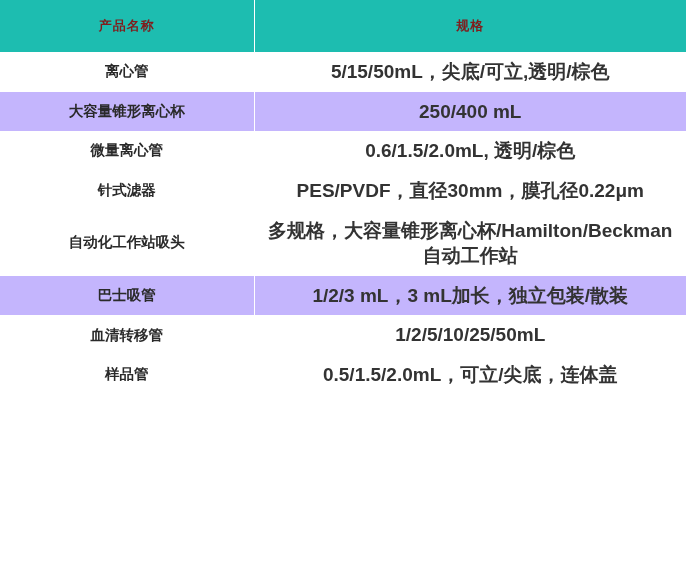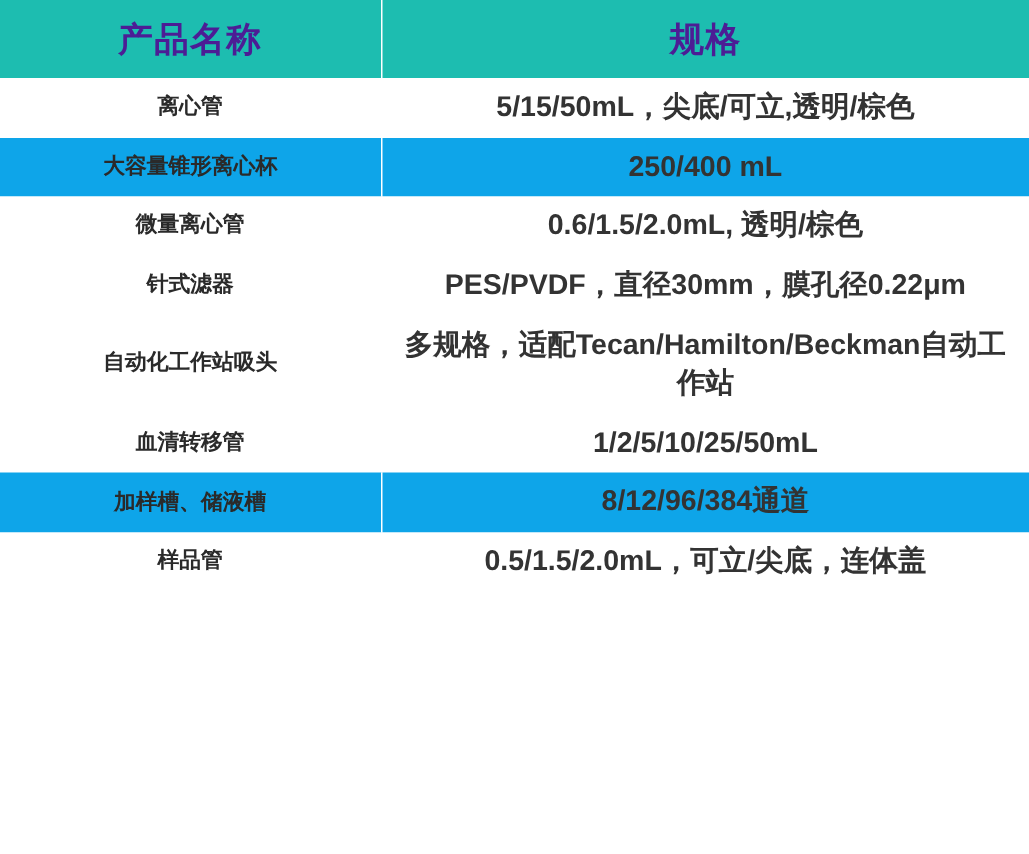--- a/index.html
+++ b/index.html
@@ -15,22 +15,22 @@
   table.product-table {
     width: 686px;
     border-collapse: collapse;
     table-layout: fixed;
   }
   table.product-table col.col-name { width: 254px; }
   table.product-table col.col-spec { width: 432px; }
 
   thead th {
     background: #1dbdb0;
-    color: #4c1d95;
-    font-size: 23px;
+    color: #7f1d1d;
+    font-size: 13px;
     font-weight: bold;
     height: 50px;
     text-align: center;
     vertical-align: middle;
     border-right: 1px solid #ffffff;
     letter-spacing: 1px;
   }
   thead th:last-child { border-right: none; }
 
   tbody td {
@@ -43,21 +43,21 @@
     line-height: 1.35;
     border-right: 1px solid #ffffff;
   }
   tbody td:last-child { border-right: none; }
   tbody td.name-cell {
     font-size: 14.5px;
     color: #2a2a2a;
     margin-left: 24px;
   }
   tbody tr.row-odd td { background: #ffffff; }
-  tbody tr.row-even td { background: #0ea5e9; }
+  tbody tr.row-even td { background: #c4b5fd; }
 </style>
 </head>
 <body>
 
 <table class="product-table">
   <colgroup>
     <col class="col-name">
     <col class="col-spec">
   </colgroup>
   <thead>
@@ -78,28 +78,28 @@
     <tr class="row-odd">
       <td class="name-cell">微量离心管</td>
       <td class="spec-cell">0.6/1.5/2.0mL, 透明/棕色</td>
     </tr>
     <tr class="row-odd">
       <td class="name-cell">针式滤器</td>
       <td class="spec-cell">PES/PVDF，直径30mm，膜孔径0.22μm</td>
     </tr>
     <tr class="row-odd">
       <td class="name-cell">自动化工作站吸头</td>
-      <td class="spec-cell">多规格，适配Tecan/Hamilton/Beckman自动工作站</td>
+      <td class="spec-cell">多规格，大容量锥形离心杯/Hamilton/Beckman自动工作站</td>
+    </tr>
+    <tr class="row-even">
+      <td class="name-cell">巴士吸管</td>
+      <td class="spec-cell">1/2/3 mL，3 mL加长，独立包装/散装</td>
     </tr>
     <tr class="row-odd">
       <td class="name-cell">血清转移管</td>
       <td class="spec-cell">1/2/5/10/25/50mL</td>
-    </tr>
-    <tr class="row-even">
-      <td class="name-cell">加样槽、储液槽</td>
-      <td class="spec-cell">8/12/96/384通道</td>
     </tr>
     <tr class="row-odd">
       <td class="name-cell">样品管</td>
       <td class="spec-cell">0.5/1.5/2.0mL，可立/尖底，连体盖</td>
     </tr>
   </tbody>
 </table>
 
 </body></html>

